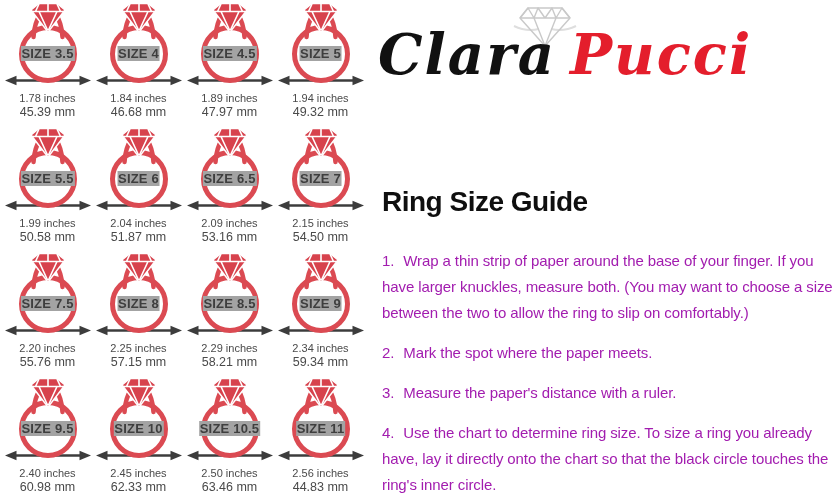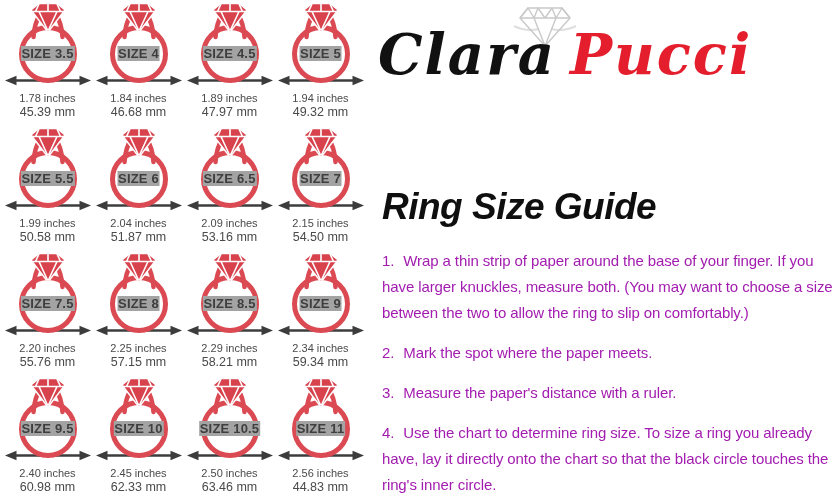--- a/index.html
+++ b/index.html
@@ -36,21 +36,21 @@
   .dia-swoosh{fill:none;stroke:#dedede;stroke-width:2;}
   .brand-text{
     position:absolute;left:4px;top:26px;white-space:nowrap;
     font-family:"DejaVu Serif",serif;font-style:italic;font-weight:bold;
     font-size:56px;letter-spacing:2px;line-height:1;
   }
   .brand-first{color:#111111;text-align:center;}
   .brand-second{color:#e41e2c;margin-left:14px;}
   .guide-title{
     position:absolute;left:8px;top:186px;margin:0;
-    font-size:37px;font-weight:700;color:#0f0f0f;letter-spacing:-.5px;font-style:italic;
+    font-size:28px;font-weight:700;color:#0f0f0f;letter-spacing:-.5px;
   }
   .guide-steps{position:absolute;left:8px;top:248px;width:456px;}
   .guide-steps p{margin:0 0 14px 0;font-size:15px;line-height:26px;color:#a21caf;letter-spacing:-.1px;}
   .step-num{margin-right:9px;}
 </style>
 </head>
 <body>
 
 <div class="rings-grid">
   <div class="ring-cell">

